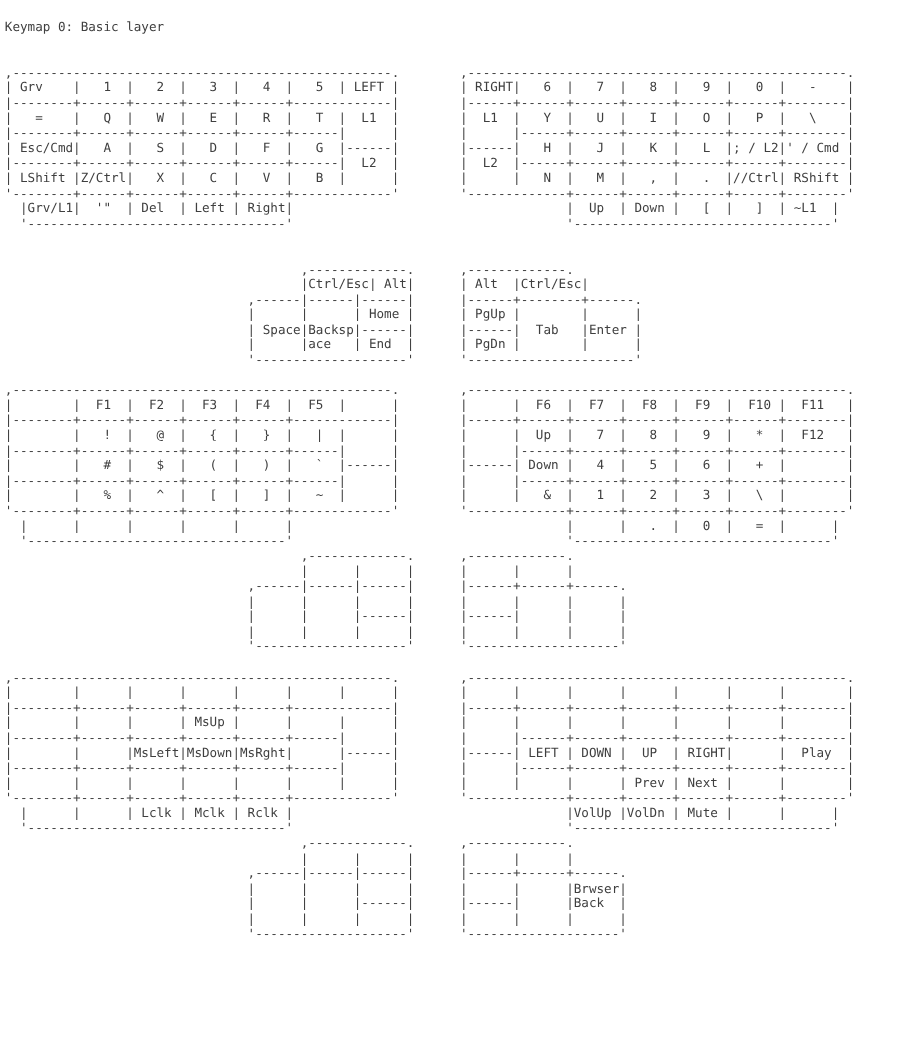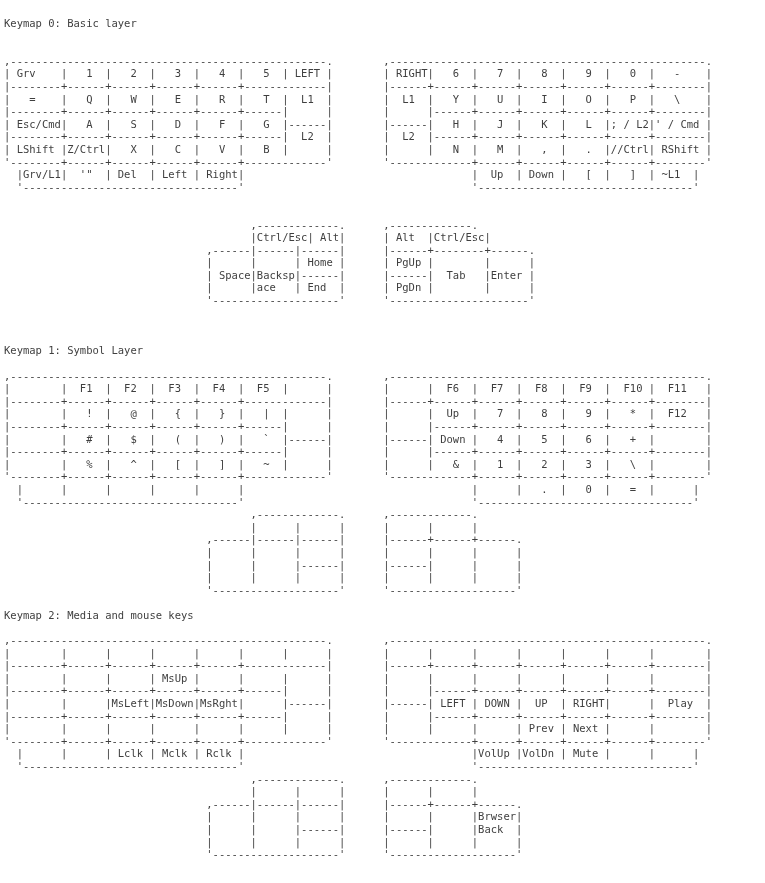--- a/index.html
+++ b/index.html
@@ -47,42 +47,40 @@
 
 
                                        ,-------------.      ,-------------.
                                        |Ctrl/Esc| Alt|      | Alt  |Ctrl/Esc|
                                 ,------|------|------|      |------+--------+------.
                                 |      |      | Home |      | PgUp |        |      |
                                 | Space|Backsp|------|      |------|  Tab   |Enter |
                                 |      |ace   | End  |      | PgDn |        |      |
                                 '--------------------'      '----------------------'</pre>
 
-  <pre class="km-title mt-block">Keymap 1: Symbol Layer</pre>
 
   <pre class="km-art mt-line">,--------------------------------------------------.        ,--------------------------------------------------.
 |        |  F1  |  F2  |  F3  |  F4  |  F5  |      |        |      |  F6  |  F7  |  F8  |  F9  |  F10 |  F11   |
 |--------+------+------+------+------+-------------|        |------+------+------+------+------+------+--------|
 |        |   !  |   @  |   {  |   }  |   |  |      |        |      |  Up  |   7  |   8  |   9  |   *  |  F12   |
 |--------+------+------+------+------+------|      |        |      |------+------+------+------+------+--------|
 |        |   #  |   $  |   (  |   )  |   `  |------|        |------| Down |   4  |   5  |   6  |   +  |        |
 |--------+------+------+------+------+------|      |        |      |------+------+------+------+------+--------|
 |        |   %  |   ^  |   [  |   ]  |   ~  |      |        |      |   &amp;  |   1  |   2  |   3  |   \  |        |
 '--------+------+------+------+------+-------------'        '-------------+------+------+------+------+--------'
   |      |      |      |      |      |                                    |      |   .  |   0  |   =  |      |
   '----------------------------------'                                    '----------------------------------'
                                        ,-------------.      ,-------------.
                                        |      |      |      |      |      |
                                 ,------|------|------|      |------+------+------.
                                 |      |      |      |      |      |      |      |
                                 |      |      |------|      |------|      |      |
                                 |      |      |      |      |      |      |      |
                                 '--------------------'      '--------------------'</pre>
 
-  <pre class="km-title mt-line">Keymap 2: Media and mouse keys</pre>
 
   <pre class="km-art mt-line">,--------------------------------------------------.        ,--------------------------------------------------.
 |        |      |      |      |      |      |      |        |      |      |      |      |      |      |        |
 |--------+------+------+------+------+-------------|        |------+------+------+------+------+------+--------|
 |        |      |      | MsUp |      |      |      |        |      |      |      |      |      |      |        |
 |--------+------+------+------+------+------|      |        |      |------+------+------+------+------+--------|
 |        |      |MsLeft|MsDown|MsRght|      |------|        |------| LEFT | DOWN |  UP  | RIGHT|      |  Play  |
 |--------+------+------+------+------+------|      |        |      |------+------+------+------+------+--------|
 |        |      |      |      |      |      |      |        |      |      |      | Prev | Next |      |        |
 '--------+------+------+------+------+-------------'        '-------------+------+------+------+------+--------'

